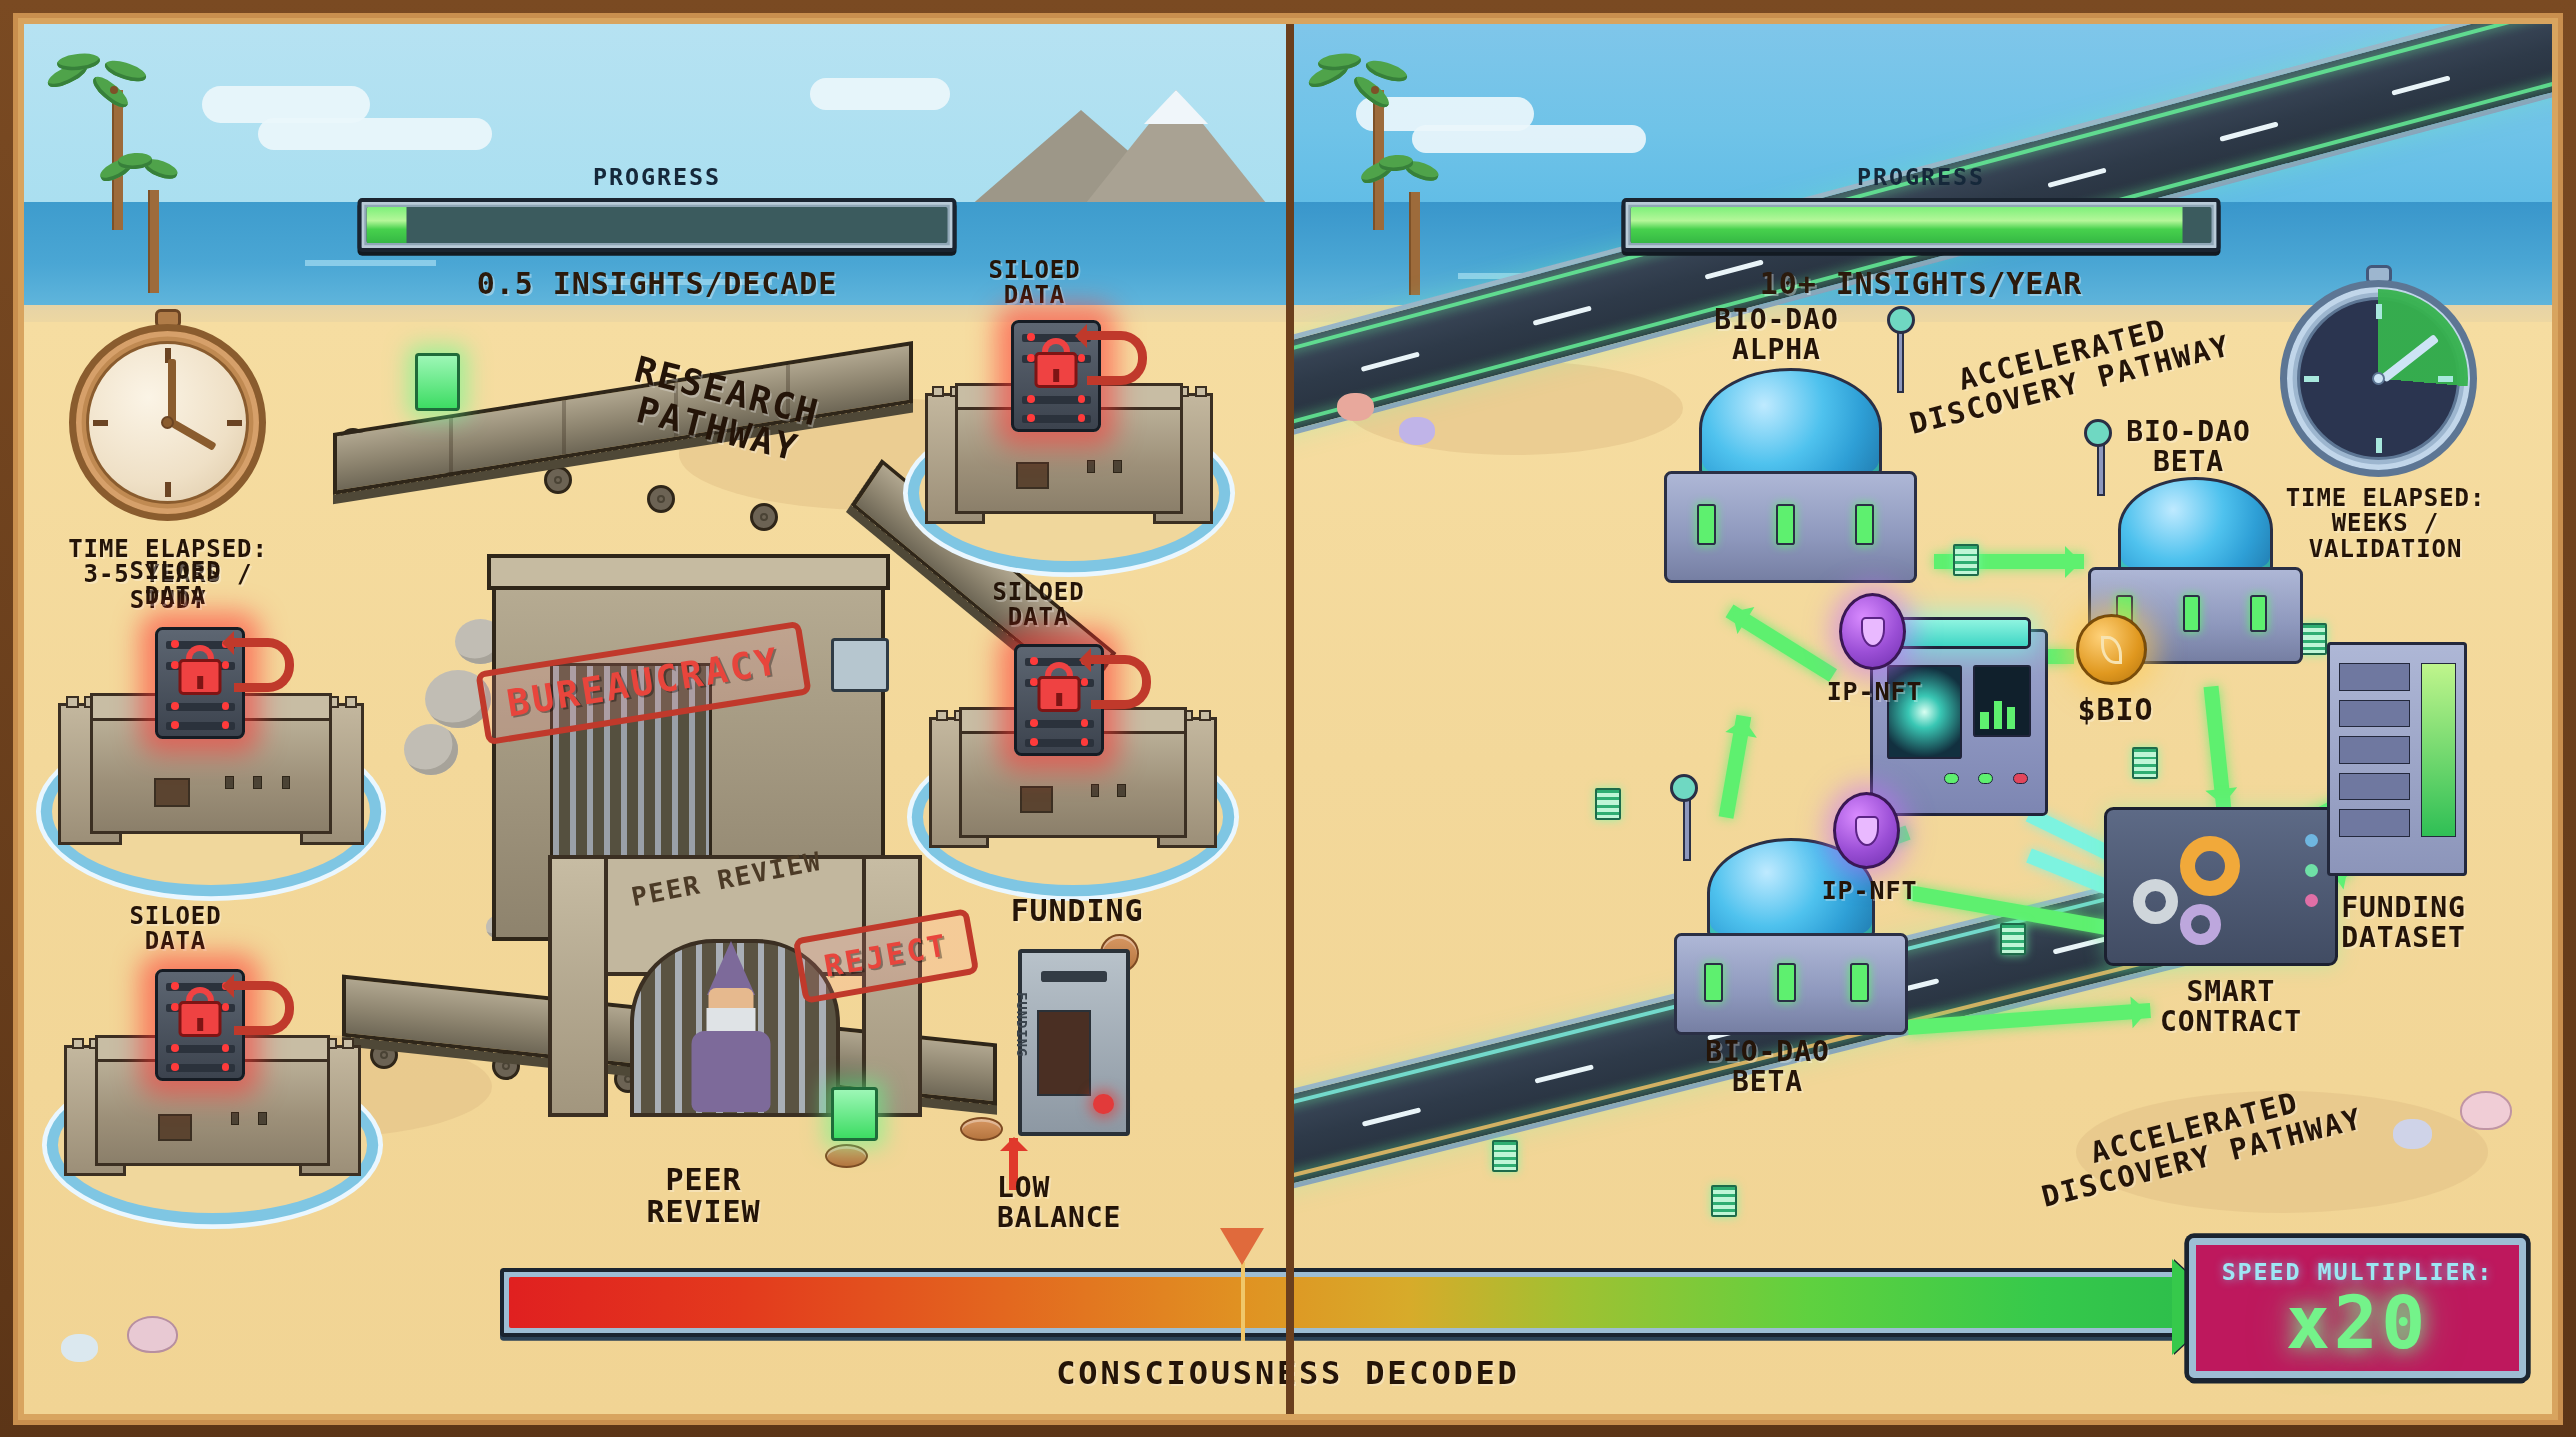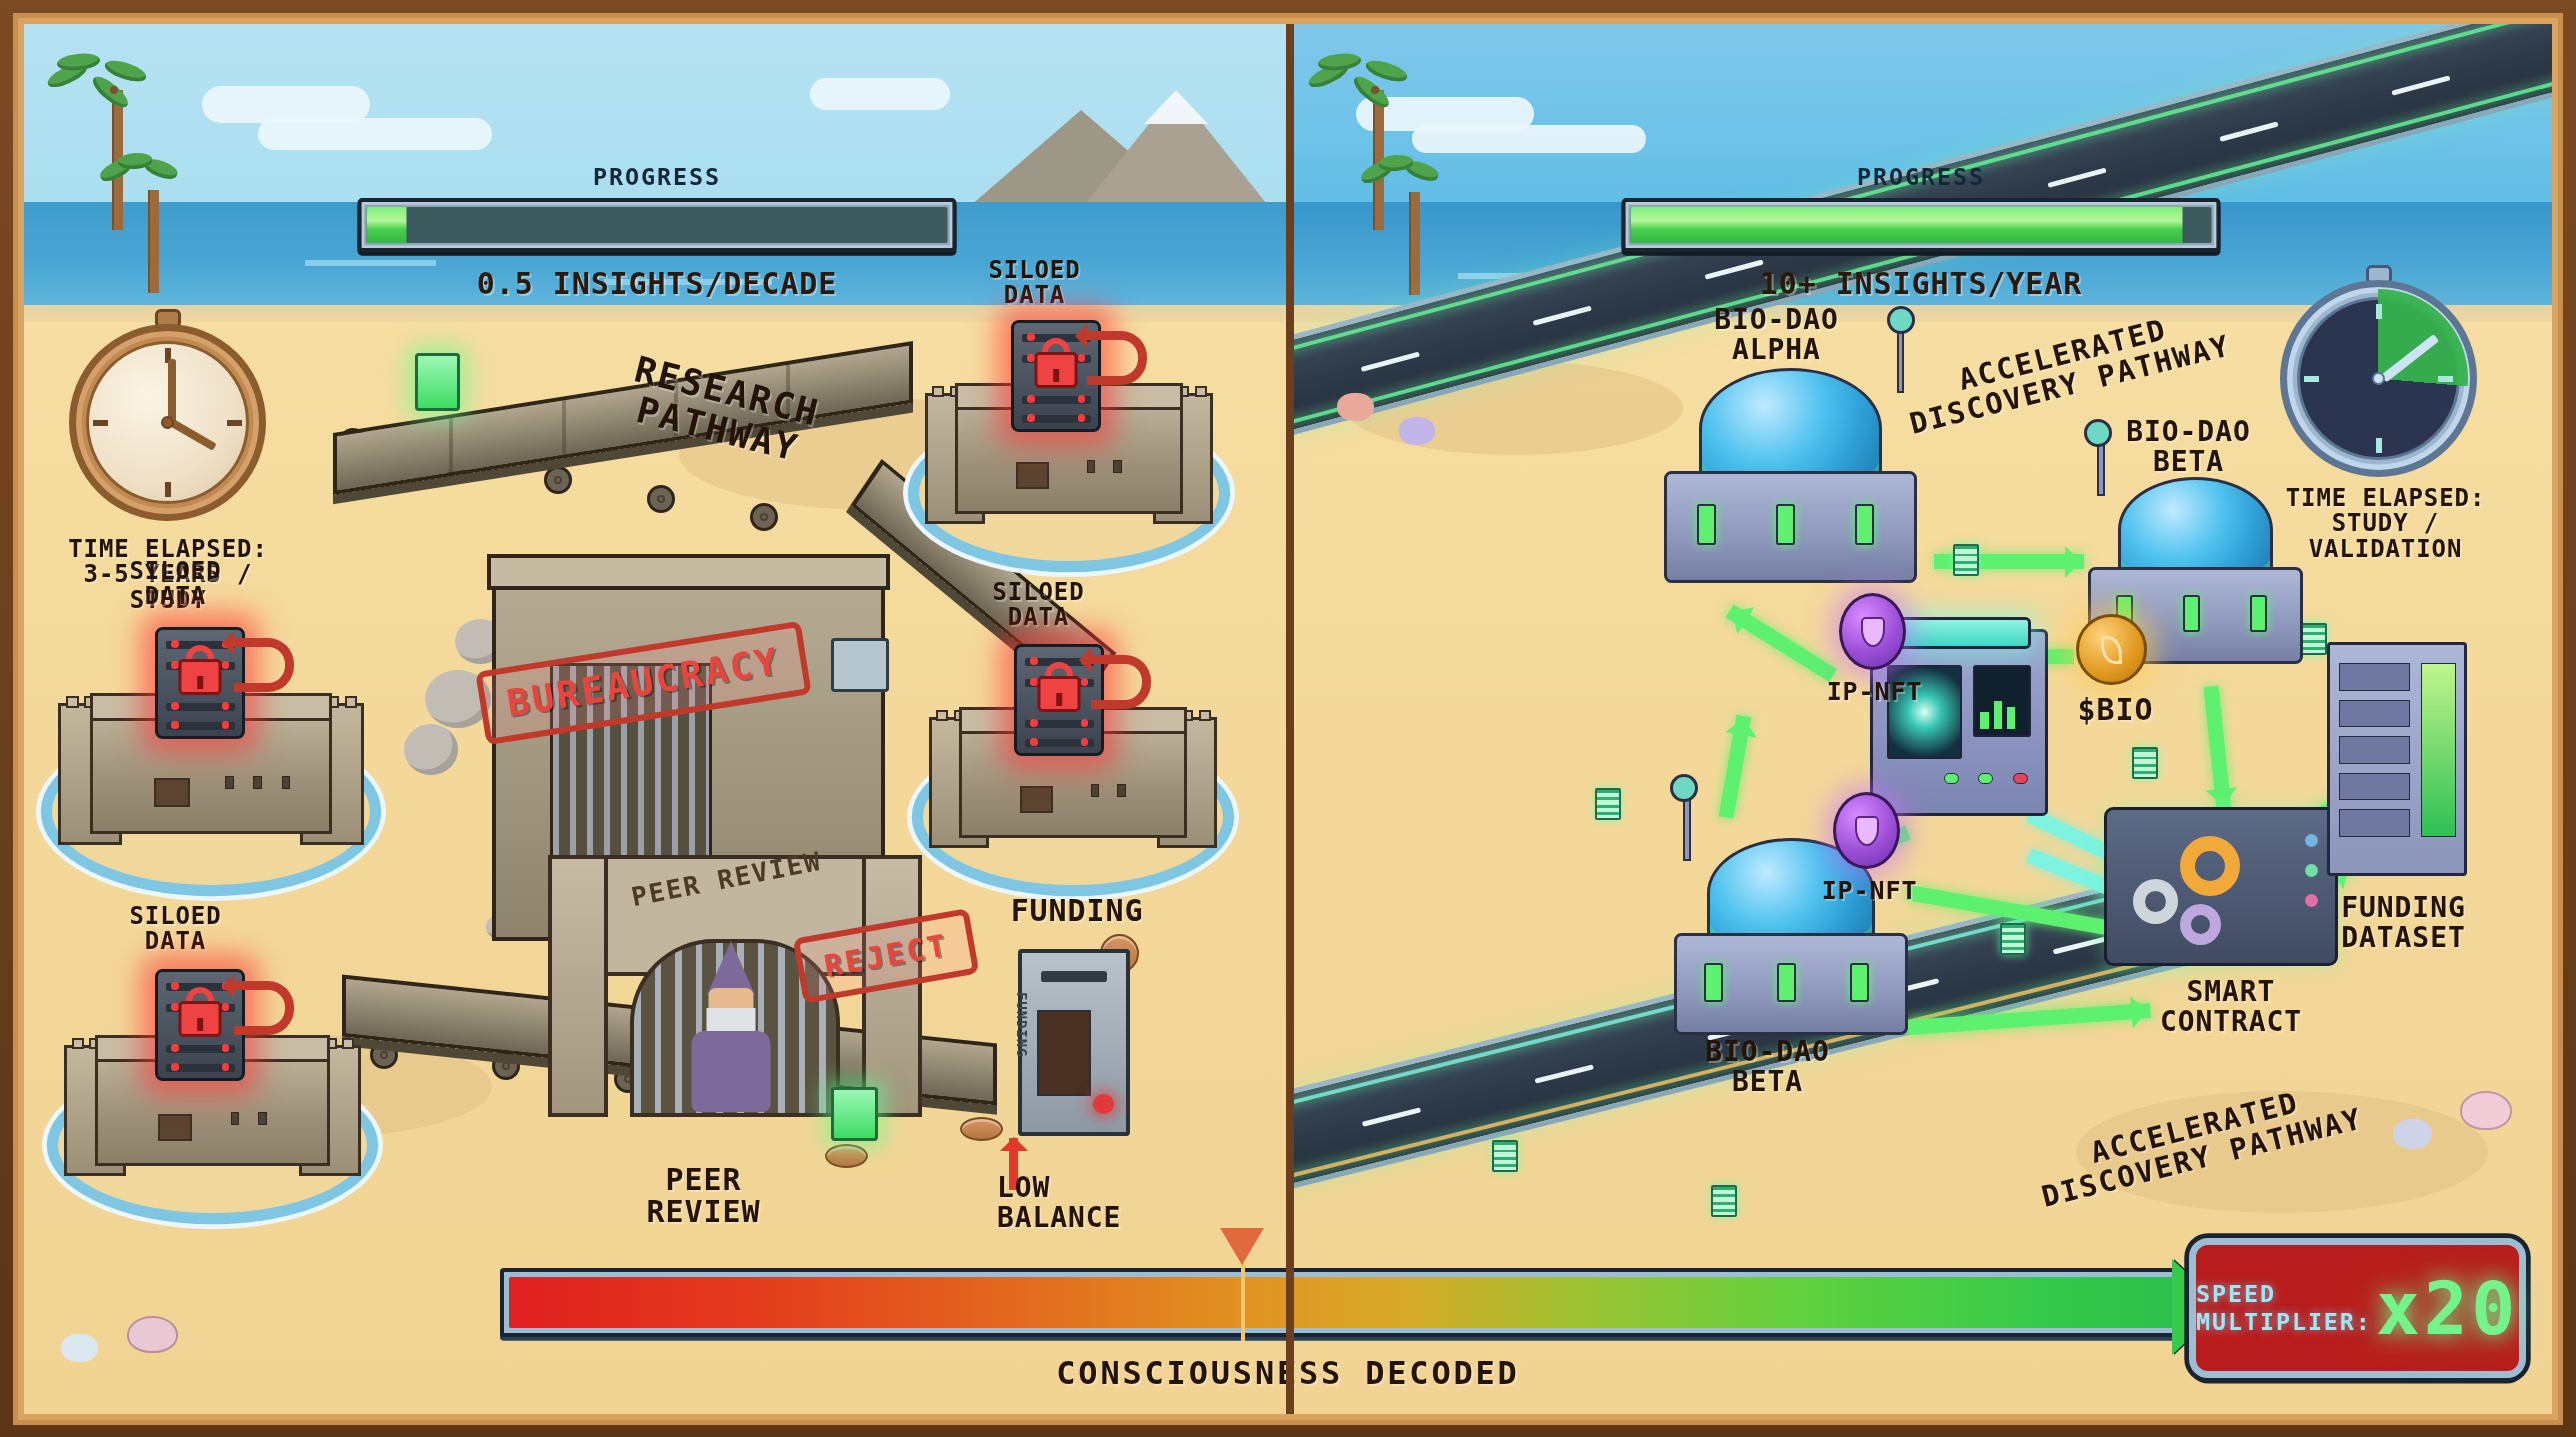--- a/index.html
+++ b/index.html
@@ -215,22 +215,22 @@
   .gradarrow{position:absolute;z-index:56;right:-43px;top:-13px;width:0;height:0;
      border-top:48px solid transparent;border-bottom:48px solid transparent;border-left:52px solid #36c94b;
      filter:drop-shadow(2.8px 0 0 #1a2430);}
   .marker{position:absolute;z-index:58;width:3.7px;height:79px;background:#f0c76a;}
   .marker:before{content:"";position:absolute;left:-20.6px;top:-34px;width:0;height:0;
      border-left:22.5px solid transparent;border-right:22.5px solid transparent;border-top:37px solid #e06a3c;}
   .decoded{position:absolute;z-index:57;left:0;right:0;bottom:22.5px;text-align:center;
      font-weight:bold;font-size:32px;letter-spacing:2.8px;color:#241408;text-shadow:1.9px 1.9px 0 rgba(255,255,255,.3);}
 
   .speedbox{position:absolute;z-index:60;right:26px;bottom:36px;width:337px;height:140px;
-     background:#b91c1c;border:7.5px solid #9dbdd4;border-radius:19px;box-shadow:0 0 0 4.7px #1a2430,0 5.6px 0 #1a2430;
-     display:flex;flex-direction:row;align-items:center;justify-content:center;}
+     background:#be185d;border:7.5px solid #9dbdd4;border-radius:5px;box-shadow:0 0 0 4.7px #1a2430,0 5.6px 0 #1a2430;
+     display:flex;flex-direction:column;align-items:center;justify-content:center;}
   .speedbox .cap{color:#9fe6f5;font-weight:bold;font-size:23.4px;letter-spacing:1.9px;
      text-shadow:0 0 9.4px rgba(120,230,255,.7);}
   .speedbox .val{color:#74f38a;font-weight:bold;font-size:73px;letter-spacing:3.7px;line-height:1;
      text-shadow:0 0 20.6px rgba(110,255,150,.9),0 0 43px rgba(110,255,150,.5);}
 
   .shell{position:absolute;z-index:24;border-radius:50% 50% 46% 46%;}
   .pebble{position:absolute;z-index:24;border-radius:46%;}
 </style>
 </head>
 <body>
@@ -739,21 +739,21 @@
         <div class="wedge"></div>
         <div class="tickm" style="top:24px;background:#a8e8dd;"></div>
         <div class="tickm" style="top:auto;bottom:24px;background:#a8e8dd;"></div>
         <div class="tickm" style="top:50%;margin-top:-2.8px;left:24px;width:15px;height:6.6px;margin-left:0;background:#a8e8dd;"></div>
         <div class="tickm" style="top:50%;margin-top:-2.8px;left:auto;right:24px;width:15px;height:6.6px;margin-left:0;background:#a8e8dd;"></div>
         <div class="hand" style="width:9.4px;height:67px;background:#cde4f5;transform:rotate(52deg);"></div>
         <div class="pivot" style="background:#cde4f5;border:2.8px solid #5d7694;"></div>
       </div>
       <div class="lbl" style="left:955px;top:462px;width:281px;">
         <span>TIME ELAPSED:</span><br>
-        <span>STUDY /</span><br>
+        <span>WEEKS /</span><br>
         <span>VALIDATION</span>
       </div>
 
       <div class="shell" style="left:1170px;top:1067px;width:52px;height:39px;background:#f0cdd6;border:2.8px solid #c095a4;"></div>
       <div class="pebble" style="left:1103px;top:1095px;width:39px;height:30px;background:#cfd3e8;"></div>
       <div class="pebble" style="left:47px;top:369px;width:37px;height:28px;background:#e8a89c;"></div>
       <div class="pebble" style="left:109px;top:393px;width:36px;height:28px;background:#c0b4e8;"></div>
     </div>
 
     <div class="divider"></div>

